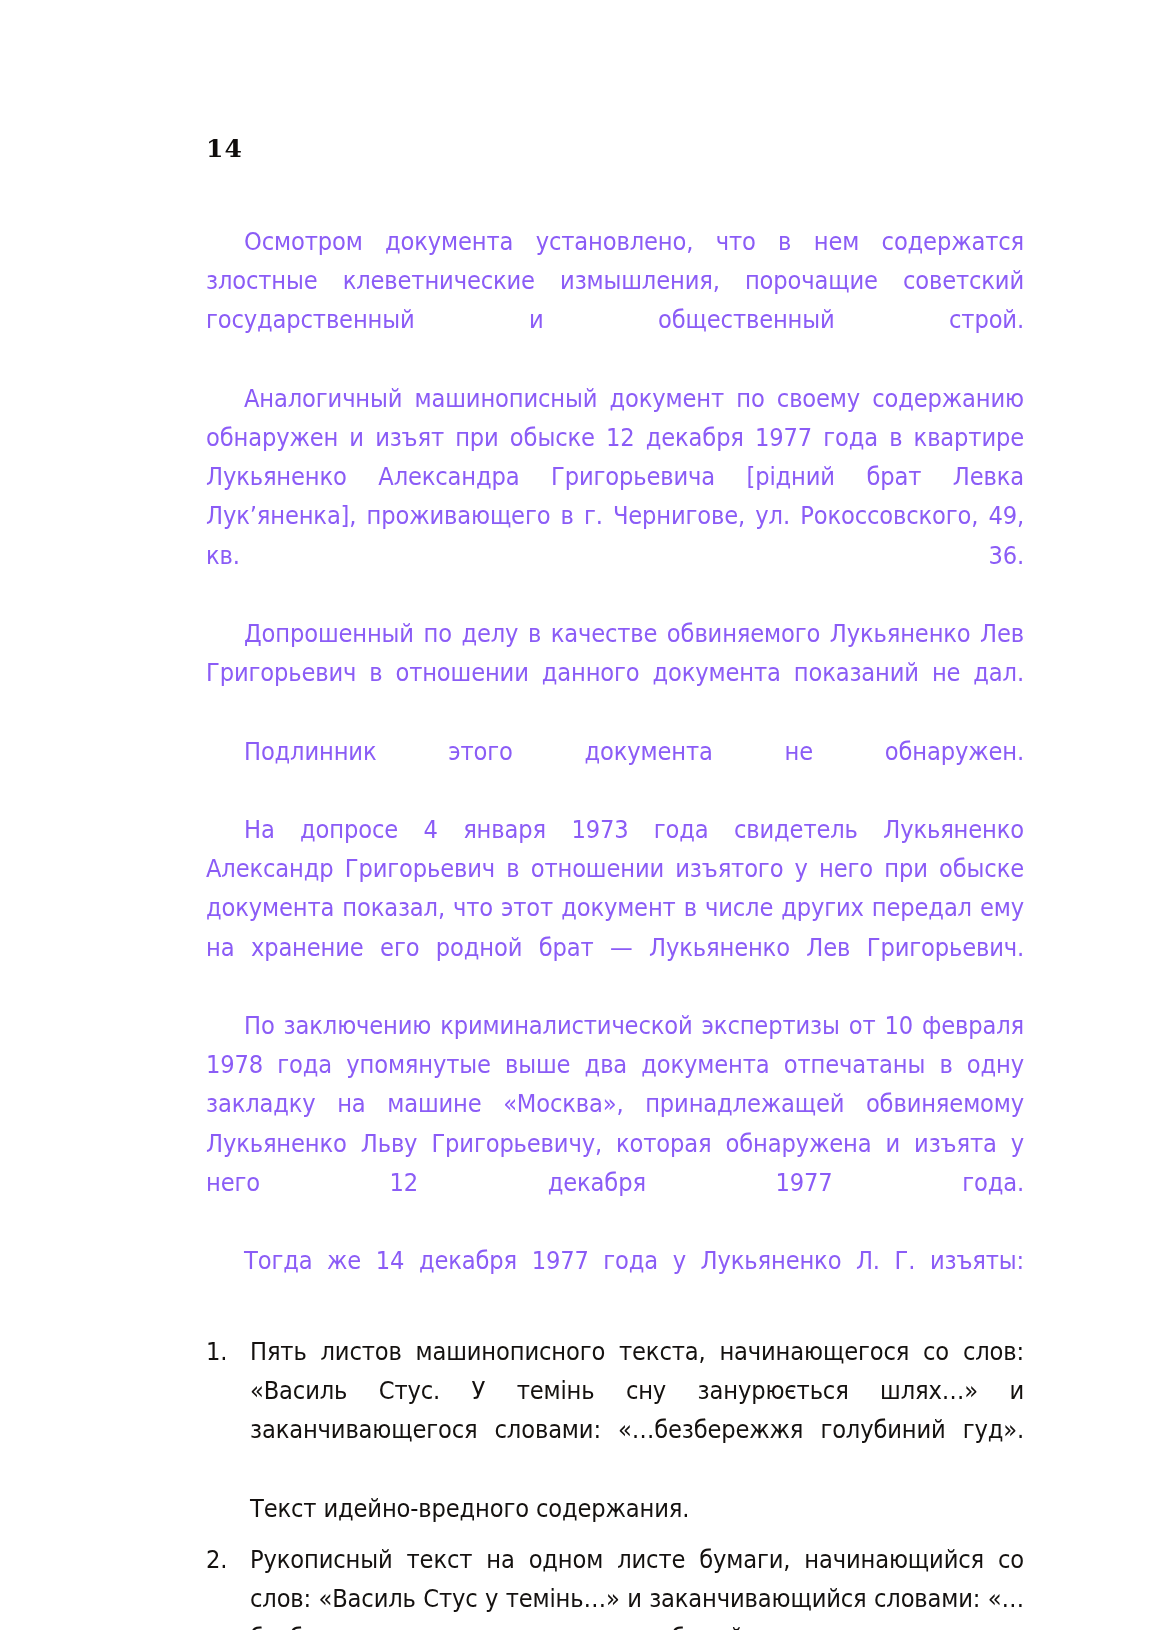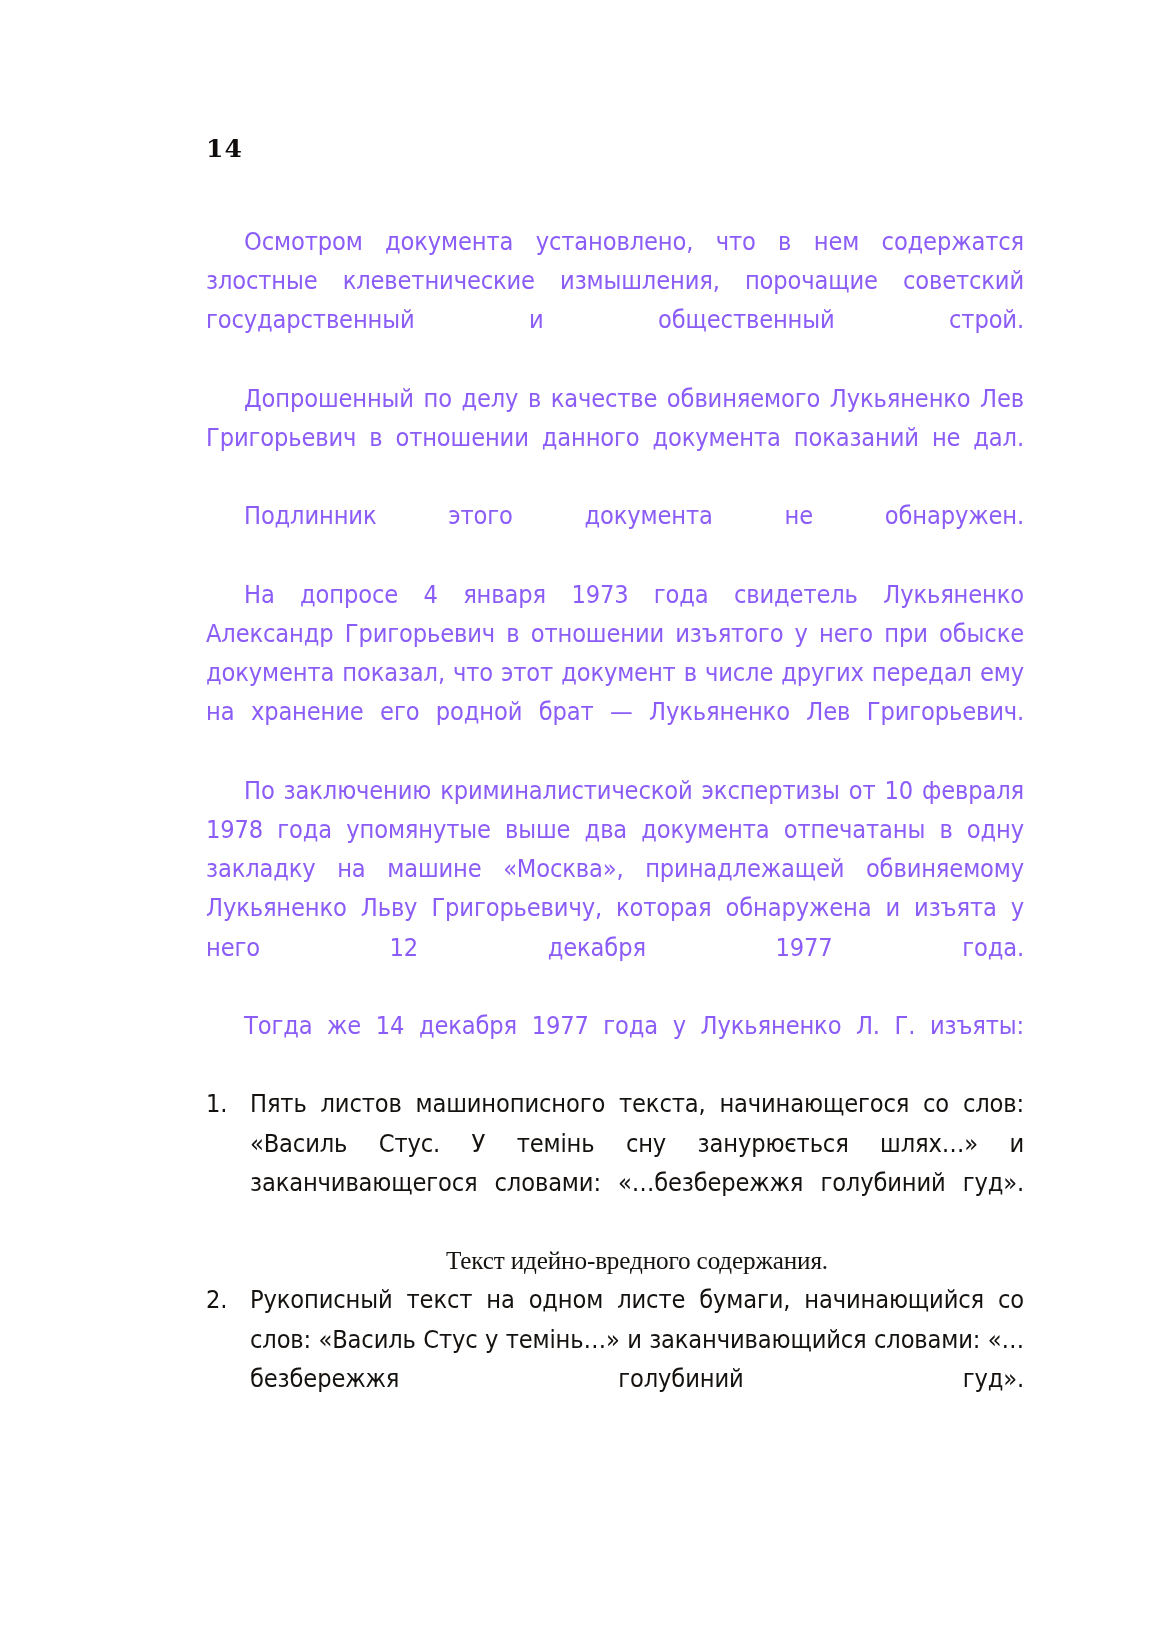--- a/index.html
+++ b/index.html
@@ -77,42 +77,43 @@
     top: 0;
     width: 34px;
     text-align: left;
     font-size: 25.2px;
     line-height: 39.2px;
   }
   .item-body {
     display: block;
     text-align: justify;
     text-justify: inter-word;
+    margin-top: 12px;
   }
   .item-body::after {
     content: "";
     display: inline-block;
     width: 100%;
   }
   .item-note {
     display: block;
-    text-align: center;
-    font-family: Liberation Serif, serif;
+    text-align: left;
   }
 </style>
 </head>
 <body>
 
 <div class="page">
 
   <div class="folio">14</div>
 
   <div class="textblock">
 
     <p class="para">Осмотром документа установлено, что в нем содержатся злостные клеветнические измышления, порочащие советский государственный и общественный строй.</p>
+    <p class="para">Аналогичный машинописный документ по своему содержанию обнаружен и изъят при обыске 12 декабря 1977 года в квартире Лукьяненко Александра Григорьевича [рідний брат Левка Лук’яненка], проживающего в г. Чернигове, ул. Рокоссовского, 49, кв. 36.</p>
     <p class="para">Допрошенный по делу в качестве обвиняемого Лукьяненко Лев Григорьевич в отношении данного документа показаний не дал.</p>
     <p class="para">Подлинник этого документа не обнаружен.</p>
     <p class="para">На допросе 4 января 1973 года свидетель Лукьяненко Александр Григорьевич в отношении изъятого у него при обыске документа показал, что этот документ в числе других передал ему на хранение его родной брат — Лукьяненко Лев Григорьевич.</p>
     <p class="para">По заключению криминалистической экспертизы от 10 февраля 1978 года упомянутые выше два документа отпечатаны в одну закладку на машине «Москва», принадлежащей обвиняемому Лукьяненко Льву Григорьевичу, которая обнаружена и изъята у него 12 декабря 1977 года.</p>
     <p class="para">Тогда же 14 декабря 1977 года у Лукьяненко Л. Г. изъяты:</p>
 
     <ol class="itemlist">
       <li>
         <span class="item-num">1.</span>
         <span class="item-body">Пять листов машинописного текста, начинающегося со слов: «Василь Стус. У темінь сну занурюється шлях…» и заканчивающегося словами: «…безбережжя голубиний гуд».</span>

